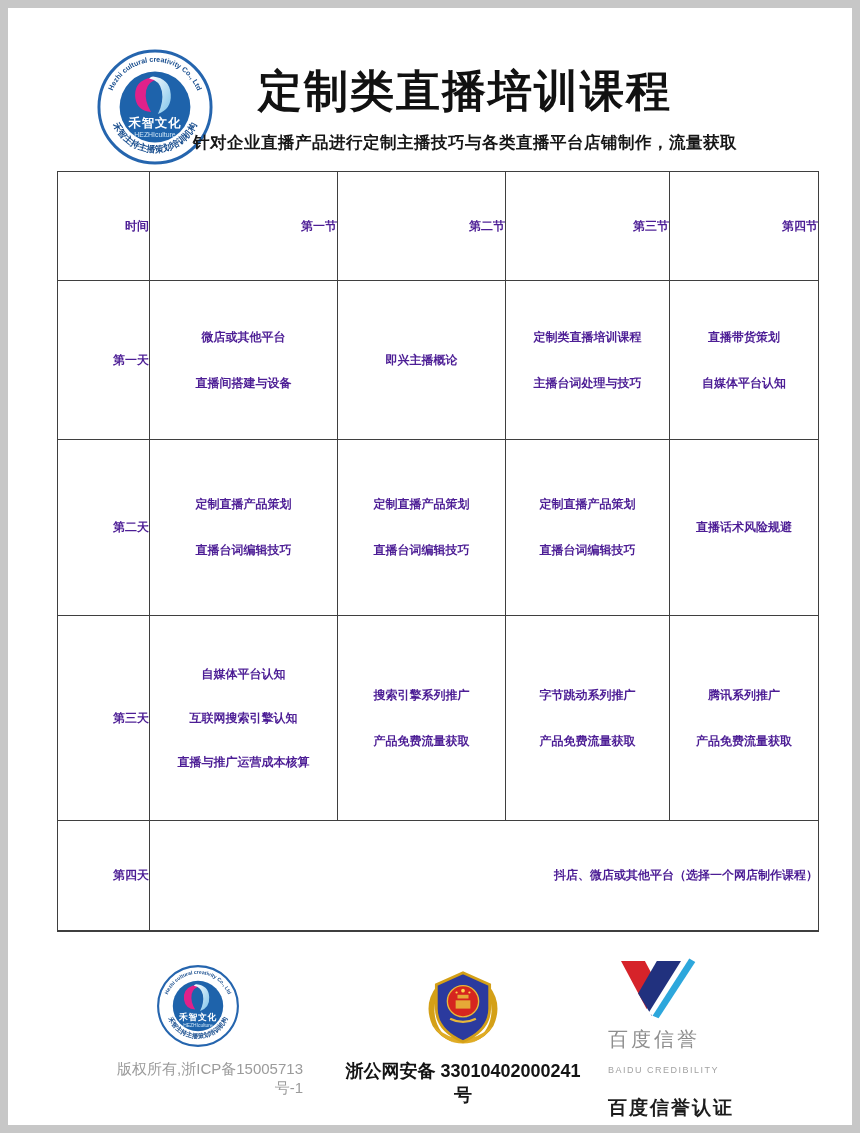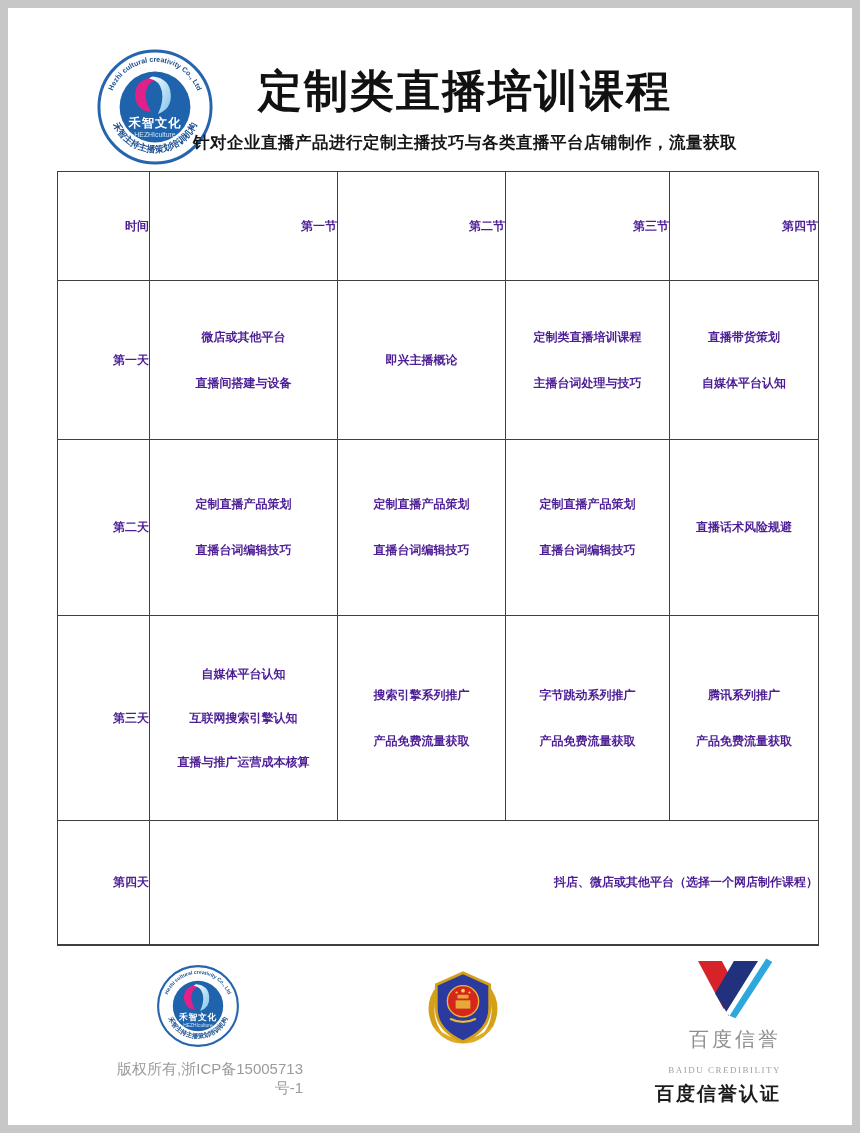--- a/index.html
+++ b/index.html
@@ -18,32 +18,32 @@
   table.course{
     position:absolute;left:49px;top:163px;width:761px;
     border-collapse:collapse;table-layout:fixed;
   }
   table.course td,table.course th{
     border:1px solid #3f3f3f;vertical-align:middle;text-align:right;
     font-size:12px;font-weight:bold;color:#4c1d95;padding:0;
   }
   table.course{border-bottom:2px solid #3f3f3f;}
   tr.r-head{height:109px;} tr.r-d1{height:159px;} tr.r-d2{height:176px;}
-  tr.r-d3{height:205px;} tr.r-d4{height:124px;font-family:Liberation Serif, serif;}
+  tr.r-d3{height:205px;} tr.r-d4{height:110px;font-family:Liberation Serif, serif;}
   .cell{display:flex;flex-direction:column;justify-content:center;align-items:center;gap:29px;}
   td.merged{text-align:left;padding-left:13px;}
   
   .f-left{position:absolute;left:85px;top:956px;width:210px;text-align:center;}
   .f-center{position:absolute;left:330px;top:950px;width:250px;text-align:center;}
-  .f-right{position:absolute;left:568px;top:948px;width:205px;text-align:right;font-family:Liberation Serif, serif;}
+  .f-right{position:absolute;left:600px;top:948px;width:205px;text-align:left;}
   .copyright{margin-top:8px;font-size:15px;color:#9b9b9b;text-align:right;}
   .police-text{margin-top:5px;font-size:18px;font-weight:bold;color:#141414;}
   .baidu-cn{margin-top:2px;font-size:20px;color:#8d8d8d;letter-spacing:3px;}
   .baidu-en{margin-top:12px;font-size:9px;color:#a2a2a2;letter-spacing:1.5px;}
-  .baidu-cert{margin-top:6px;font-size:19px;font-weight:bold;color:#1c1c1c;letter-spacing:2px;}
+  .baidu-cert{margin-top:20px;font-size:19px;font-weight:bold;color:#1c1c1c;letter-spacing:2px;}
 </style>
 </head>
 <body>
 
 <div class="page">
 
   <svg class="logo-big" viewBox="0 0 120 120">
     <circle cx="60" cy="60" r="57" fill="#ffffff" stroke="#2565ae" stroke-width="3"></circle>
     <defs>
       <path id="arcTopH" d="M 14,60 A 46,46 0 0 1 106,60"></path>
@@ -211,20 +211,21 @@
       <path d="M18,74 Q50,102 82,74 Q70,93 50,93 Q30,93 18,74 Z" fill="#e0ac25"></path>
       <path d="M50,16 L79,29 V55 Q79,78 50,91 Q21,78 21,55 V29 Z" fill="#2b3a9e" stroke="#d4a017" stroke-width="3"></path>
       <circle cx="50" cy="47" r="17" fill="#d6251f" stroke="#e8b83a" stroke-width="1.5"></circle>
       <rect x="42" y="46" width="16" height="9" fill="#e8b83a" opacity="0.9"></rect>
       <rect x="44" y="40" width="12" height="4" fill="#e8b83a" opacity="0.9"></rect>
       <circle cx="50" cy="35.5" r="2" fill="#ffd24d"></circle>
       <circle cx="43" cy="37.5" r="1.2" fill="#ffd24d"></circle>
       <circle cx="57" cy="37.5" r="1.2" fill="#ffd24d"></circle>
       <path d="M36,66 Q50,73 64,66" stroke="#e8b83a" stroke-width="2.5" fill="none"></path>
     </svg>
+    <div class="police-text">浙公网安备 33010402000241号</div>
   </div>
 
   <div class="f-right">
     <svg width="96" height="64" viewBox="0 0 110 75">
       <polygon points="14,6 42,6 58,36 44,62" fill="#d6232a"></polygon>
       <polygon points="56,6 88,6 50,70 34,44" fill="#21317e"></polygon>
       <polygon points="88,0 94,3 52,70 46,67" fill="#ffffff"></polygon>
       <polygon points="94,3 101,7 58,73 51,70" fill="#2da7dc"></polygon>
     </svg>
     <div class="baidu-cn">百度信誉</div>

